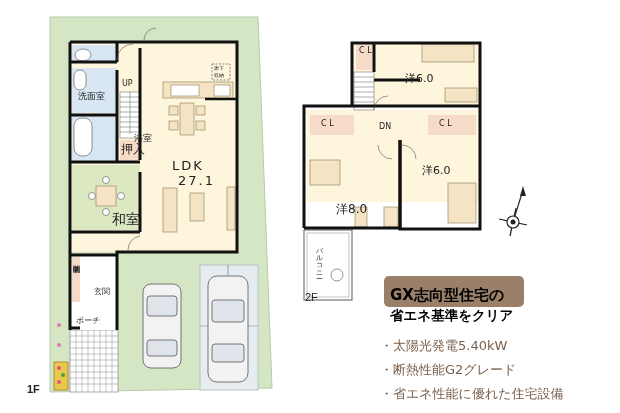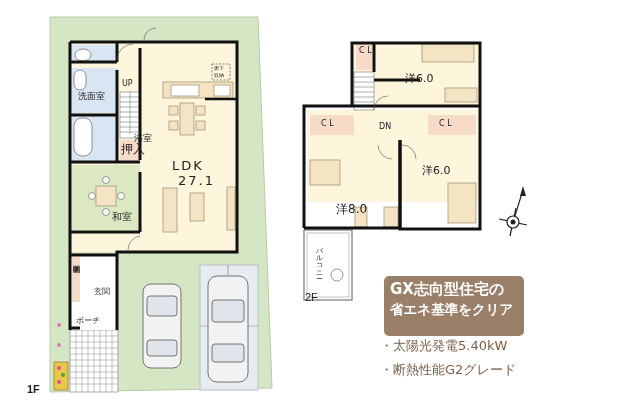--- a/index.html
+++ b/index.html
@@ -2,21 +2,21 @@
 <html><head>
 <meta charset="utf-8">
 <style>
   html, body { margin:0; padding:0; background:#ffffff; }
   body { width:620px; height:413px; position:relative; overflow:hidden; font-family:"DejaVu Sans", sans-serif; }
   svg { position:absolute; left:0; top:0; }
   .lbl { position:absolute; font-size:10px; color:#222; white-space:nowrap; line-height:1;text-align:center; }
   .vlbl { position:absolute; font-size:9px; color:#222; writing-mode:vertical-rl; line-height:1; letter-spacing:0px; }
   .big { font-size:13px; text-align:center; line-height:1.25; letter-spacing:2px; }
   .floor { font-family:"Liberation Sans", sans-serif; font-size:11px; color:#222; }
-  .badge { position:absolute; left:384px; top:276px; width:140px; height:60px; background:#9a8068; border-radius:5px; color:#ffffff; font-family:"DejaVu Sans", sans-serif; font-weight:bold; padding:3px 6px; box-sizing:border-box; }
+  .badge { position:absolute; left:384px; top:276px; width:140px; height:31px; background:#9a8068; border-radius:5px; color:#000000; font-family:"DejaVu Sans", sans-serif; font-weight:bold; padding:9px 6px; box-sizing:border-box; }
   .badge .l1 { font-size:15px; line-height:20px; white-space:nowrap; }
   .badge .l2 { font-size:13.5px; line-height:20px; white-space:nowrap; }
   .features { position:absolute; left:380px; top:334px; color:#7a5f4a; font-weight:normal; font-family:"DejaVu Sans", sans-serif; }
   .features div { font-size:13px; line-height:24px; white-space:nowrap; }
 </style>
 </head>
 <body>
 
 <svg width="620" height="413" viewBox="0 0 620 413">
 
@@ -192,21 +192,21 @@
 </svg>
 
 <div class="lbl" style="left:78px;top:92px;font-size:9px;">洗面室</div>
 <div class="lbl" style="left:94px;top:134px;font-size:9px;padding-left:40px;">浴室</div>
 <div class="lbl" style="left:121px;top:143px;font-size:12px;">押入</div>
 <div class="lbl" style="left:122px;top:80px;font-size:8px;">UP</div>
 <div class="lbl" style="left:214px;top:66px;font-size:5px;">床下</div>
 <div class="lbl" style="left:214px;top:73px;font-size:5px;">収納</div>
 <div class="lbl big" style="left:172px;top:158px;">LDK</div>
 <div class="lbl big" style="left:178px;top:173px;">27.1</div>
-<div class="lbl" style="left:112px;top:212px;font-size:10px;">和室</div>
+<div class="lbl" style="left:112px;top:212px;font-size:14px;">和室</div>
 <div class="lbl" style="left:94px;top:288px;font-size:8px;">玄関</div>
 <div class="vlbl" style="left:72px;top:260px;font-size:7px;">玄関収納</div>
 <div class="lbl" style="left:76px;top:317px;font-size:8px;">ポーチ</div>
 <div class="lbl floor" style="left:27px;top:384px;font-weight:bold;">1F</div>
 
 <div class="lbl" style="left:359px;top:47px;font-size:8px;">C L</div>
 <div class="lbl" style="left:405px;top:73px;font-size:11px;">洋6.0</div>
 <div class="lbl" style="left:321px;top:120px;font-size:8px;">C L</div>
 <div class="lbl" style="left:439px;top:120px;font-size:8px;">C L</div>
 <div class="lbl" style="left:379px;top:123px;font-size:8px;">DN</div>
@@ -216,13 +216,14 @@
 <div class="lbl floor" style="left:305px;top:292px;">2F</div>
 
 <div class="badge">
   <div class="l1">GX志向型住宅の</div>
   <div class="l2">省エネ基準をクリア</div>
 </div>
 
 <div class="features">
   <div>・太陽光発電5.40kW</div>
   <div>・断熱性能G2グレード</div>
+  <div>・省エネ性能に優れた住宅設備</div>
 </div>
 
 </body></html>

